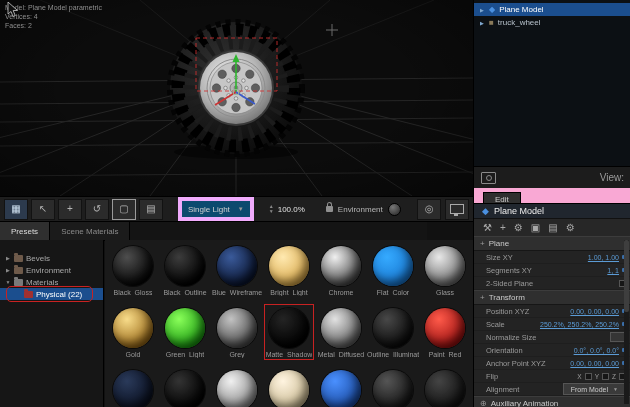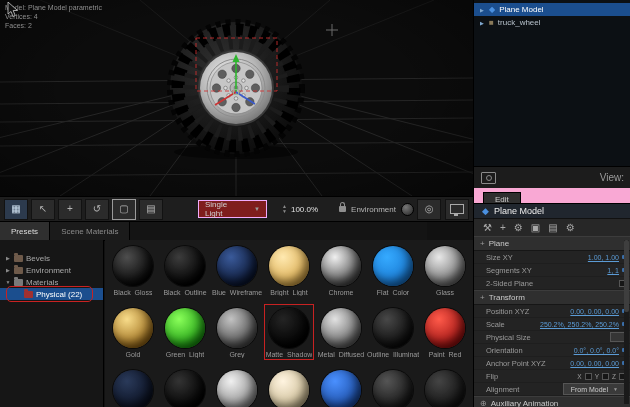--- a/index.html
+++ b/index.html
@@ -15,22 +15,22 @@
   .vp-info{position:absolute;left:5px;top:3px;font-size:7px;line-height:9px;color:#8f8f8f;z-index:3;}
   .vp-cursor{position:absolute;left:7px;top:2px;z-index:4;}
 
   .vtoolbar{position:absolute;left:0;top:196px;width:473px;height:26px;background:#1e1e1e;
        border-top:1px solid #000;border-bottom:1px solid #000;display:flex;align-items:center;
        padding:0 4px;box-sizing:border-box;gap:3px;}
   .vbtn{width:22px;height:19px;background:#2b2b2b;border:1px solid #121212;color:#b5b5b5;
        font-size:10px;line-height:1;display:flex;align-items:center;justify-content:center;flex:0 0 auto;}
   .vbtn.tint{background:#2c3a4d;color:#cfe0f0;}
   .vbtn.hl{border-color:#9a9a9a;}
-  .vdd{height:16px;background:#7f1d1d;border:1px solid #f0abfc;color:#d0d0d0;font-size:8px;
-       display:flex;align-items:center;gap:8px;padding:0 6px;margin-left:32px;}
+  .vdd{height:16px;background:#0c4a6e;border:4px solid #f0abfc;color:#d0d0d0;font-size:8px;
+       display:flex;align-items:center;gap:8px;padding:0 6px;margin-left:12px;}
   .vdd .car{font-size:6px;color:#999;}
   .vzoom{display:flex;align-items:center;gap:4px;color:#e0e0e0;font-size:8px;margin-left:12px;}
   .stepper{display:flex;flex-direction:column;font-size:5px;line-height:5px;color:#8a8a8a;}
   .venv{display:flex;align-items:center;gap:5px;color:#b5b5b5;font-size:8px;margin-left:18px;}
   .lock{width:7px;height:6px;background:#8f8f8f;border-radius:1px;position:relative;display:inline-block;}
   .lock::before{content:"";position:absolute;top:-4px;left:1px;width:3px;height:4px;
        border:1px solid #8f8f8f;border-bottom:none;border-radius:3px 3px 0 0;}
   .envball{width:11px;height:11px;border-radius:50%;background:radial-gradient(circle at 35% 30%,#777,#222);
        border:1px solid #000;display:inline-block;}
   .vright{margin-left:auto;display:flex;gap:4px;align-items:center;}
@@ -491,21 +491,21 @@
         <span class="plabel">Position XYZ</span>
         <span class="pval">0.00, 0.00, 0.00</span>
         <span class="linkdot"></span>
       </div>
       <div class="prow">
         <span class="plabel">Scale</span>
         <span class="pval">250.2%, 250.2%, 250.2%</span>
         <span class="linkdot"></span>
       </div>
       <div class="prow">
-        <span class="plabel">Physical Size</span>
+        <span class="plabel">Normalize Size</span>
         <span class="mini-btn"></span>
       </div>
       <div class="prow">
         <span class="plabel">Orientation</span>
         <span class="pval">0.0°, 0.0°, 0.0°</span>
         <span class="linkdot"></span>
       </div>
       <div class="prow">
         <span class="plabel">Anchor Point XYZ</span>
         <span class="pval">0.00, 0.00, 0.00</span>

